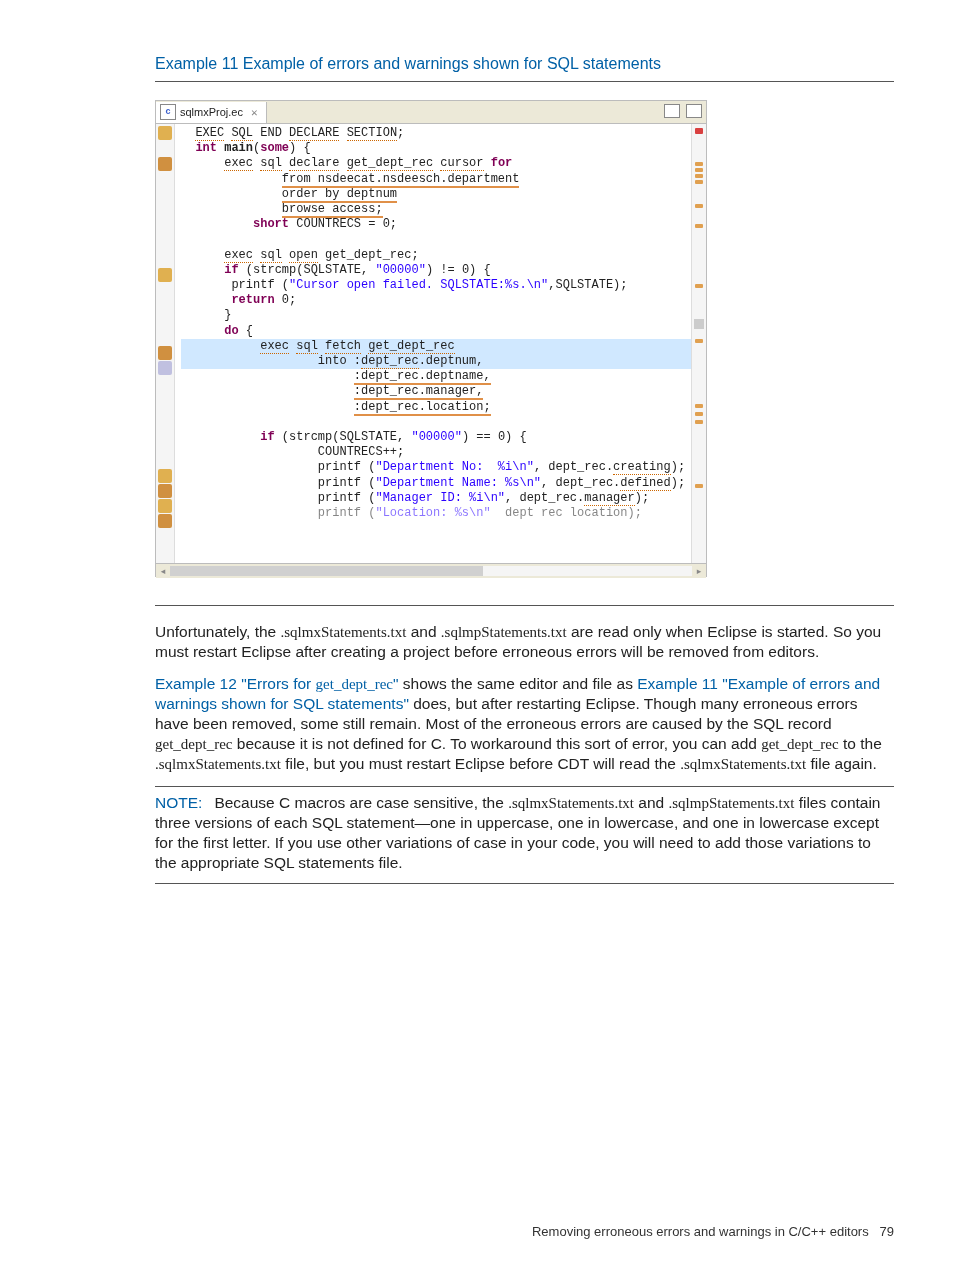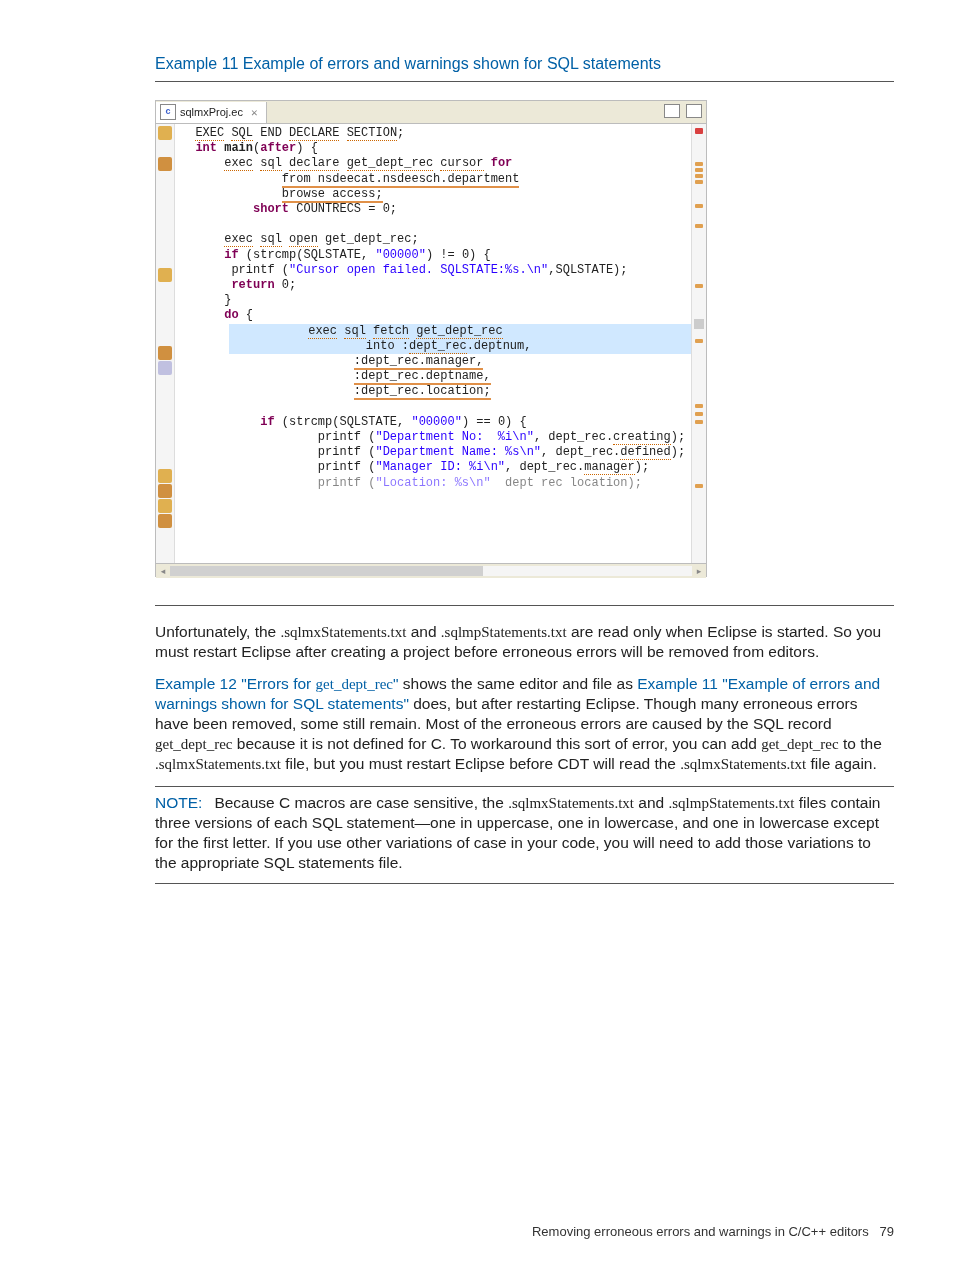--- a/index.html
+++ b/index.html
@@ -108,21 +108,20 @@
   }
   .codeline {
     font-family: "Courier New", monospace;
     font-size: 12px;
     line-height: 15.2px;
     white-space: pre;
     color: #222;
   }
   .codeline.hl {
     background: #d0e8ff;
-    margin-left: 48px;
   }
   .kw-bold { font-weight: bold; }
   .kw-purple { color: #7f0055; font-weight: bold; }
   .underl {
     border-bottom: 1px dotted #cc6600;
     padding-bottom: 0px;
   }
   .wavy {
     border-bottom: 2px solid #e09048;
     padding-bottom: 0;
@@ -218,39 +217,41 @@
         <div class="gicon bug2"></div>
         <div class="gicon qm"></div>
         <div style="height:92px"></div>
         <div class="gicon bug"></div>
         <div class="gicon bug2"></div>
         <div class="gicon bug"></div>
         <div class="gicon bug2"></div>
       </div>
       <div class="code-area">
 <div class="codeline">  <span class="underl">EXEC</span> <span class="underl">SQL</span> END <span class="underl">DECLARE</span> <span class="underl">SECTION</span>;</div>
-<div class="codeline">  <span class="kw-purple">int</span> <span class="kw-bold">main</span>(<span class="kw-purple">after</span>) {</div>
+<div class="codeline">  <span class="kw-purple">int</span> <span class="kw-bold">main</span>(<span class="kw-purple">some</span>) {</div>
 <div class="codeline">      <span class="underl">exec</span> <span class="underl">sql</span> <span class="underl">declare</span> <span class="underl">get_dept_rec</span> <span class="underl">cursor</span> <span class="kw-purple">for</span></div>
 <div class="codeline">              <span class="wavy">from nsdeecat.nsdeesch.department</span></div>
+<div class="codeline">              <span class="wavy">order by deptnum</span></div>
 <div class="codeline">              <span class="wavy">browse access;</span></div>
 <div class="codeline">          <span class="kw-purple">short</span> COUNTRECS = 0;</div>
 <div class="codeline"> </div>
 <div class="codeline">      <span class="underl">exec</span> <span class="underl">sql</span> <span class="underl">open</span> get_dept_rec;</div>
 <div class="codeline">      <span class="kw-purple">if</span> (strcmp(SQLSTATE, <span class="str">"00000"</span>) != 0) {</div>
 <div class="codeline">       printf (<span class="str">"Cursor open failed. SQLSTATE:%s.\n"</span>,SQLSTATE);</div>
 <div class="codeline">       <span class="kw-purple">return</span> 0;</div>
 <div class="codeline">      }</div>
 <div class="codeline">      <span class="kw-purple">do</span> {</div>
 <div class="codeline hl">           <span class="underl">exec</span> <span class="underl">sql</span> <span class="underl">fetch</span> <span class="underl">get_dept_rec</span></div>
 <div class="codeline hl">                   into :<span class="underl">dept_rec</span>.deptnum,</div>
+<div class="codeline">                        <span class="wavy">:dept_rec.deptname,</span></div>
 <div class="codeline">                        <span class="wavy">:dept_rec.manager,</span></div>
-<div class="codeline">                        <span class="wavy">:dept_rec.deptname,</span></div>
 <div class="codeline">                        <span class="wavy">:dept_rec.location;</span></div>
 <div class="codeline"> </div>
 <div class="codeline">           <span class="kw-purple">if</span> (strcmp(SQLSTATE, <span class="str">"00000"</span>) == 0) {</div>
+<div class="codeline">                   COUNTRECS++;</div>
 <div class="codeline">                   printf (<span class="str">"Department No:  %i\n"</span>, dept_rec.<span class="underl">creating</span>);</div>
 <div class="codeline">                   printf (<span class="str">"Department Name: %s\n"</span>, dept_rec.<span class="underl">defined</span>);</div>
 <div class="codeline">                   printf (<span class="str">"Manager ID: %i\n"</span>, dept_rec.<span class="underl">manager</span>);</div>
 <div class="codeline" style="opacity:.55">                   printf (<span class="str">"Location: %s\n"</span>  dept rec location);</div>
       </div>
       <div class="overview-ruler">
         <div class="ov-mark ov-red" style="top:4px"></div>
         <div class="ov-mark ov-or" style="top:38px"></div>
         <div class="ov-mark ov-or" style="top:44px"></div>
         <div class="ov-mark ov-or" style="top:50px"></div>

